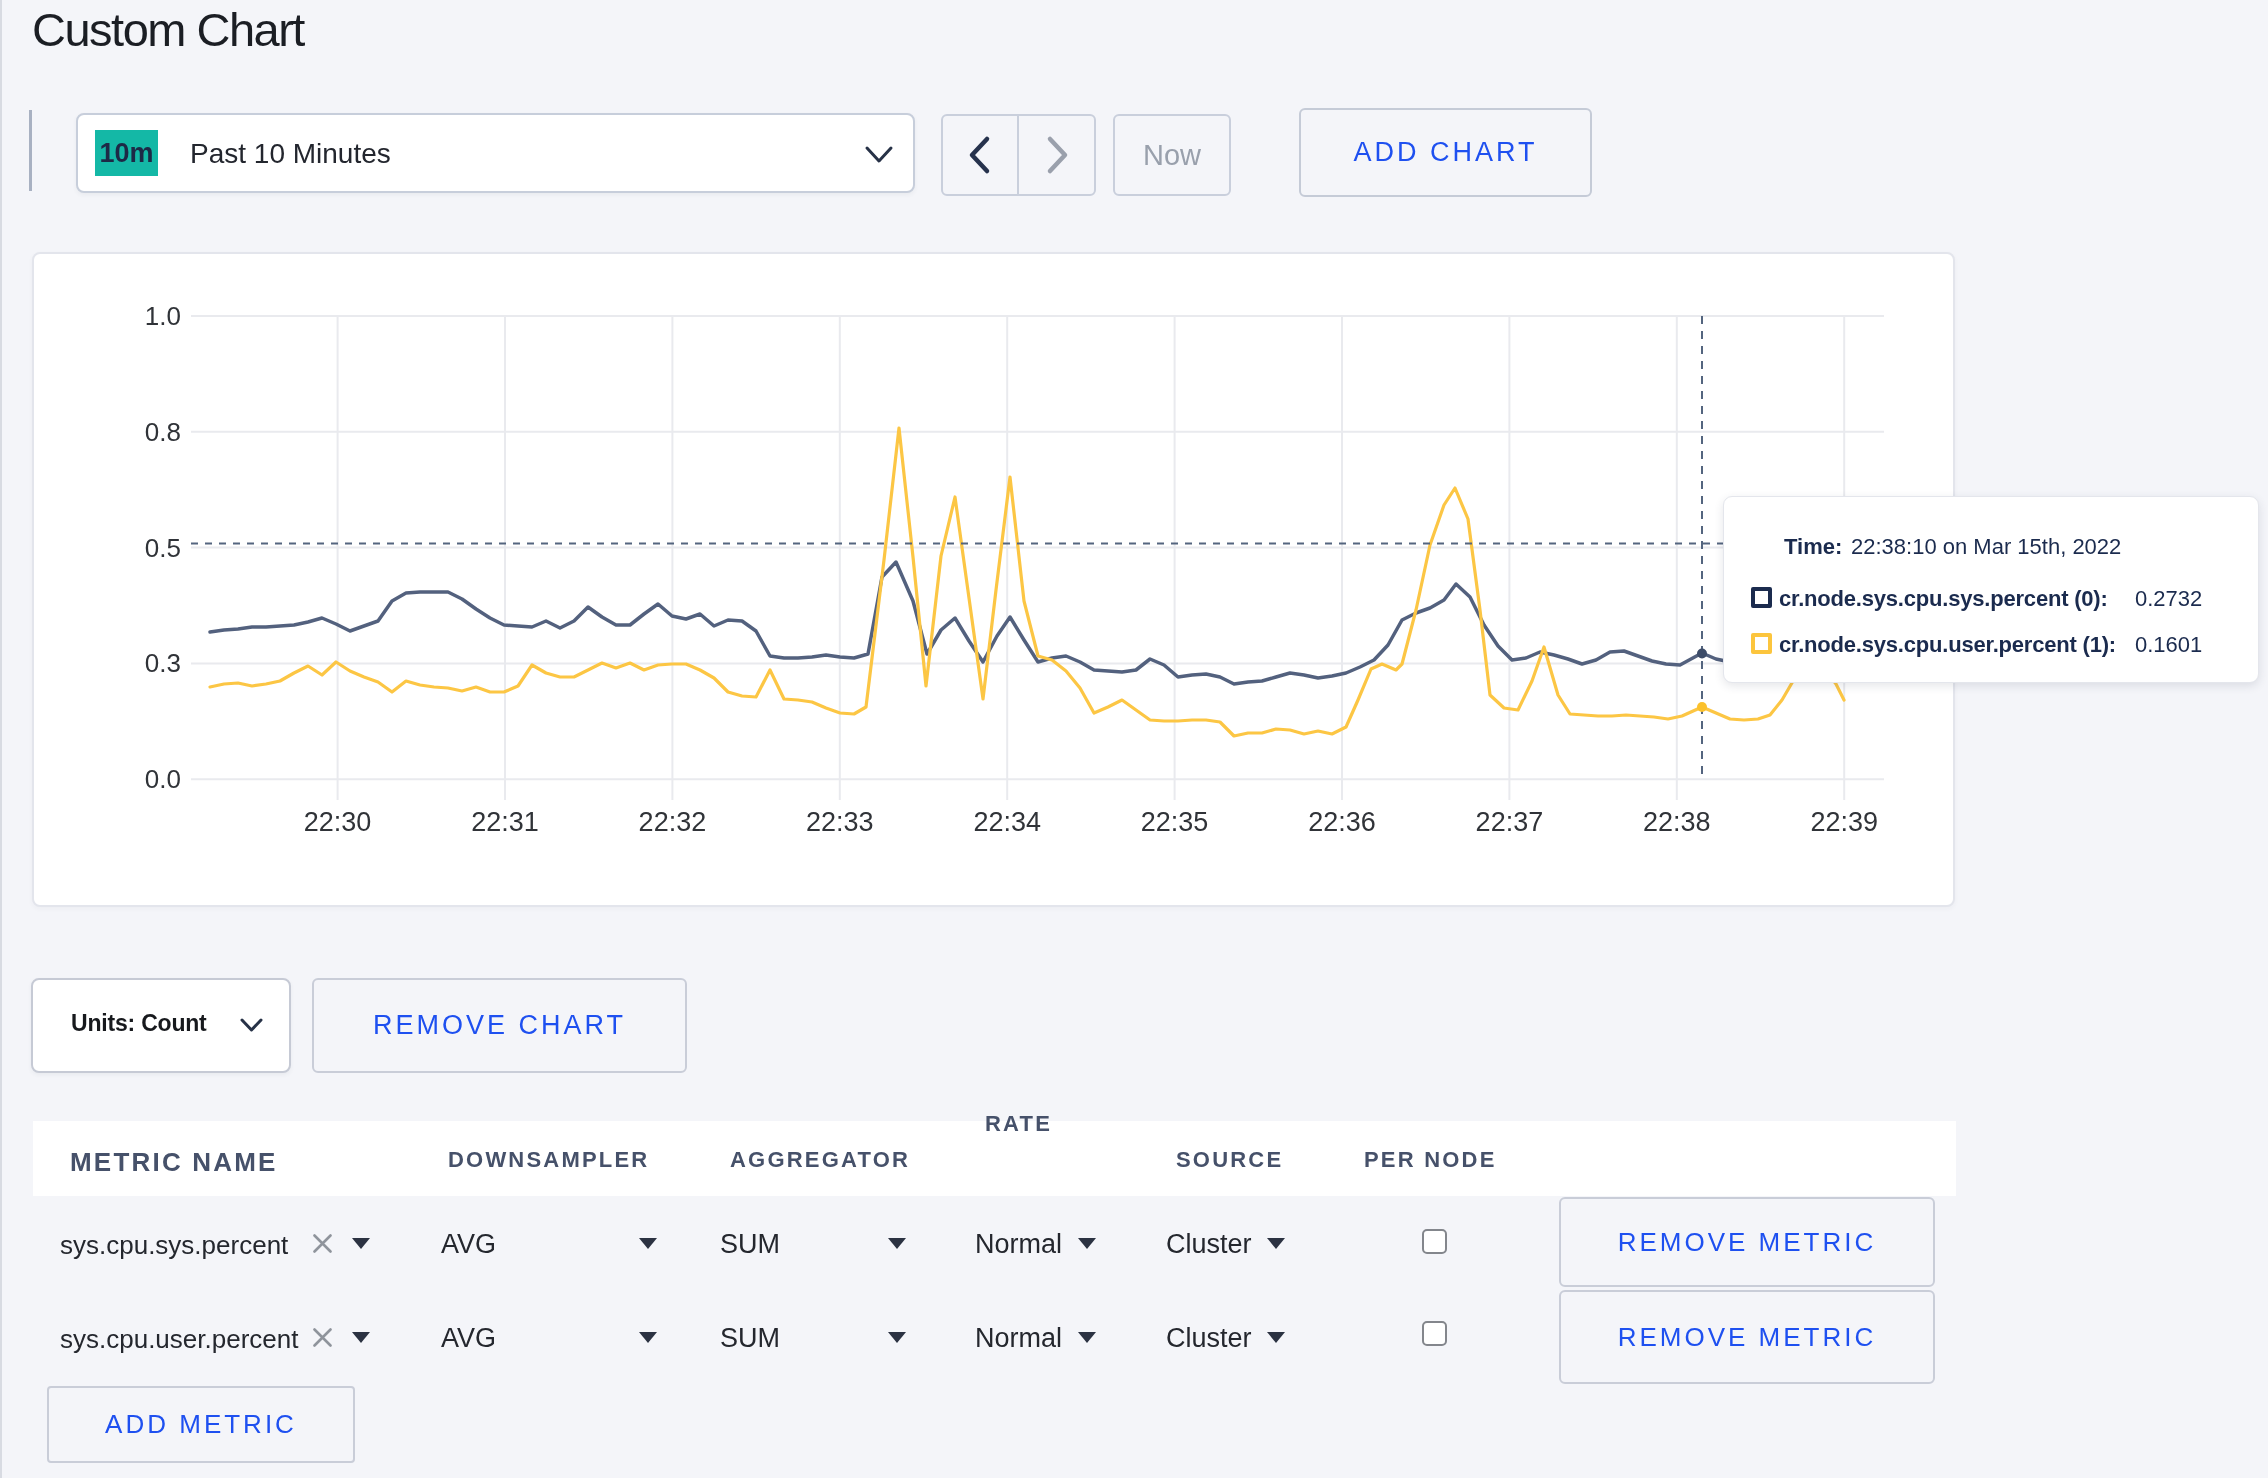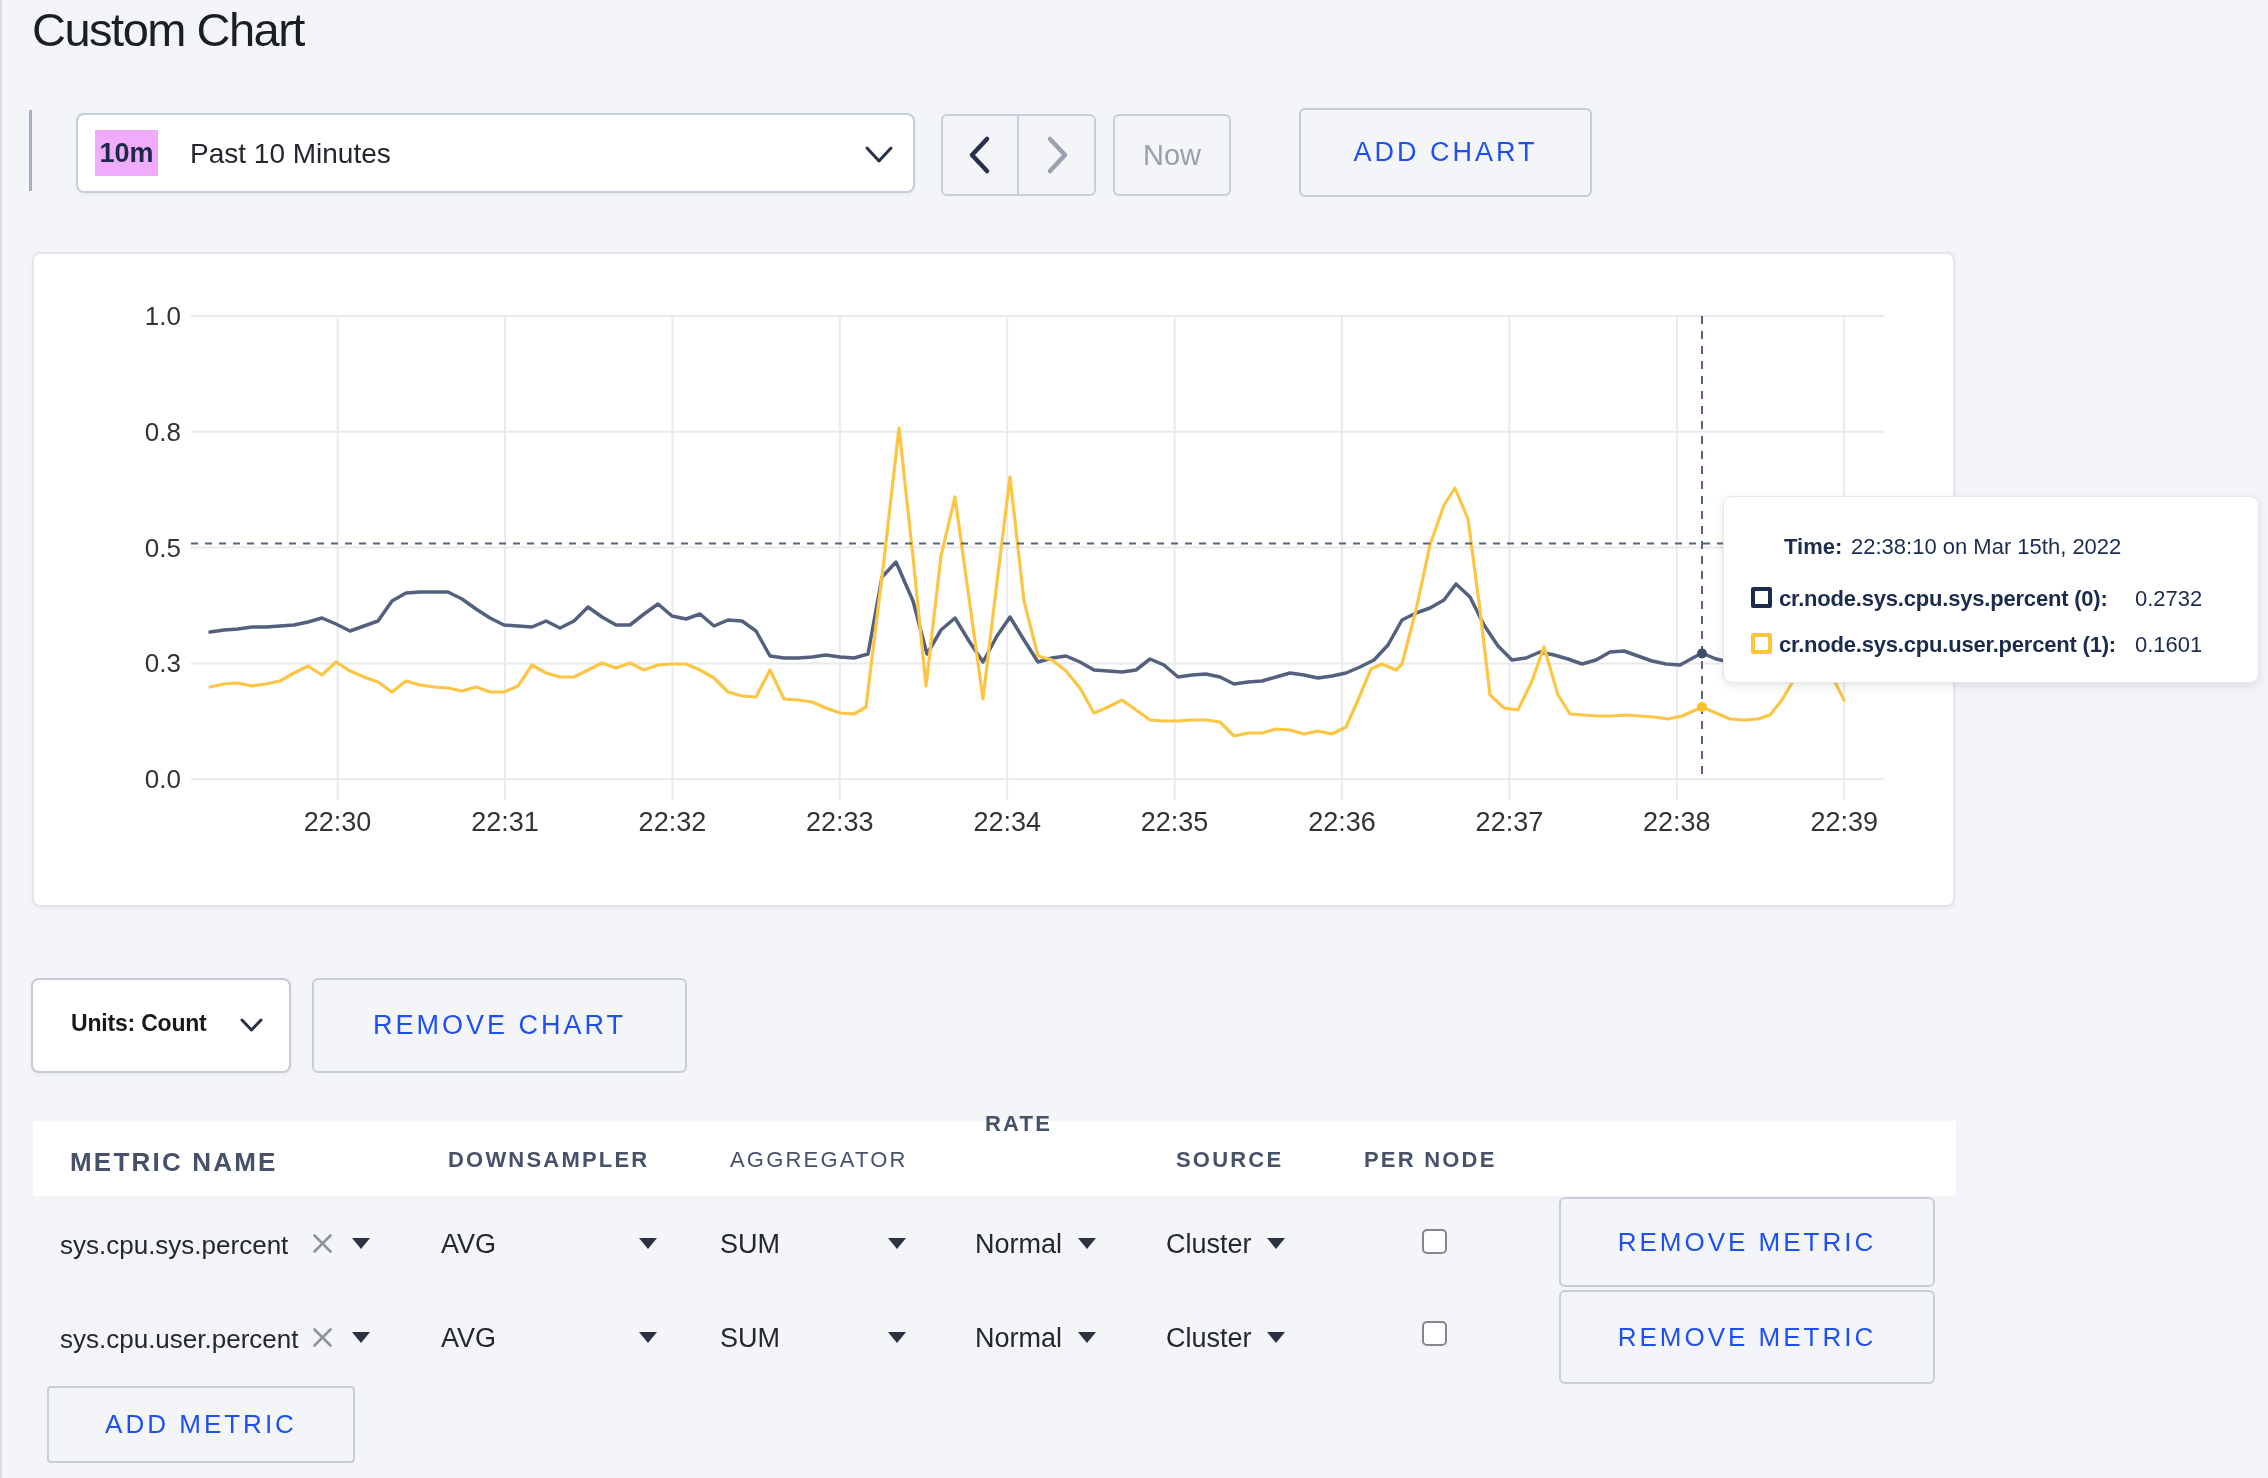--- a/index.html
+++ b/index.html
@@ -9,21 +9,21 @@
 .btnlabel { color:#1e50f0; letter-spacing:3px; font-size:26px; }
 </style>
 </head>
 <body>
 <div class="abs" style="left:0;top:0;width:2px;height:1478px;background:#d8dbe2"></div>
 
 <div class="abs" style="left:32px;top:6px;font-size:47px;letter-spacing:-1.5px;color:#1b1e24;line-height:1">Custom Chart</div>
 
 <div class="abs" style="left:29px;top:110px;width:3px;height:81px;background:#a8b1c2"></div>
 <div class="abs" style="left:76px;top:113px;width:839px;height:80px;background:#fff;border:2px solid #c7cedb;border-radius:8px;box-shadow:0 2px 4px rgba(50,60,90,0.06)"></div>
-<div class="abs" style="left:95px;top:130px;width:63px;height:46px;background:#f0abfc;border-radius:0;text-align:center;line-height:46px;font-size:27px;font-weight:bold;color:#1d2946">10m</div>
+<div class="abs" style="left:95px;top:130px;width:63px;height:46px;background:#14b8a6;border-radius:0;text-align:center;line-height:46px;font-size:27px;font-weight:bold;color:#1d2946">10m</div>
 <div class="abs" style="left:190px;top:141px;font-size:28px;color:#23262e;line-height:26px">Past 10 Minutes</div>
 <svg style="position:absolute;left:863px;top:144px" width="32" height="21">
     <polyline points="4,4 16.0,17 28,4" stroke="#273247" stroke-width="3" fill="none" stroke-linecap="round" stroke-linejoin="round"></polyline>
   </svg>
 
 <div class="abs" style="left:941px;top:114px;width:155px;height:82px;border:2px solid #c9cfdc;border-radius:6px"></div>
 <div class="abs" style="left:1017px;top:114px;width:2px;height:82px;background:#c9cfdc"></div>
 <svg style="position:absolute;left:968px;top:135px" width="23" height="40">
     <polyline points="19,4 4,20.0 19,36" stroke="#26324d" stroke-width="4.5" fill="none" stroke-linecap="round" stroke-linejoin="round"></polyline>
   </svg>
@@ -94,21 +94,21 @@
 <div class="abs" style="left:31px;top:978px;width:260px;height:95px;background:#fff;border:2px solid #c6cad5;border-radius:8px;box-shadow:0 2px 4px rgba(50,60,90,0.06)"></div>
 <div class="abs" style="left:71px;top:1012px;font-size:23px;font-weight:bold;color:#17191d;line-height:23px;letter-spacing:-0.2px">Units: Count</div>
 <svg style="position:absolute;left:238px;top:1016px" width="27" height="18">
     <polyline points="4,4 13.5,14 23,4" stroke="#273247" stroke-width="3" fill="none" stroke-linecap="round" stroke-linejoin="round"></polyline>
   </svg>
 <div class="abs" style="left:312px;top:978px;width:375px;height:95px;border:2px solid #c9cdd8;border-radius:6px;text-align:center;line-height:91px"><span class="btnlabel" style="font-size:27px">REMOVE CHART</span></div>
 
 <div class="abs" style="left:33px;top:1121px;width:1923px;height:75px;background:#fff"></div>
 <div class="abs" style="left:70px;top:1147px;font-size:26px;letter-spacing:2.2px;color:#46516a;font-weight:bold">METRIC NAME</div>
 <div class="abs" style="left:448px;top:1147px;font-size:22px;letter-spacing:2.2px;color:#46516a;font-weight:bold">DOWNSAMPLER</div>
-<div class="abs" style="left:730px;top:1147px;font-size:22px;letter-spacing:2.2px;color:#46516a;font-weight:normal">AGGREGATOR</div>
+<div class="abs" style="left:730px;top:1147px;font-size:22px;letter-spacing:2.2px;color:#46516a;font-weight:bold">AGGREGATOR</div>
 <div class="abs" style="left:985px;top:1111px;font-size:22px;letter-spacing:2.2px;color:#46516a;font-weight:bold">RATE</div>
 <div class="abs" style="left:1176px;top:1147px;font-size:22px;letter-spacing:2.2px;color:#46516a;font-weight:bold">SOURCE</div>
 <div class="abs" style="left:1364px;top:1147px;font-size:22px;letter-spacing:2.2px;color:#46516a;font-weight:bold">PER NODE</div>
 
 <div class="abs" style="left:60px;top:1230px;font-size:26px;color:#24272e">sys.cpu.sys.percent</div>
 <svg class="abs" style="left:313px;top:1234px" width="19" height="19">
     <path d="M1.5 1.5 L17.5 17.5 M17.5 1.5 L1.5 17.5" stroke="#8f949c" stroke-width="2.6" stroke-linecap="round"></path>
   </svg>
 <svg style="position:absolute;left:352px;top:1238px" width="18" height="11">
     <polygon points="0,0 18,0 9.0,11" fill="#2b3242"></polygon>

